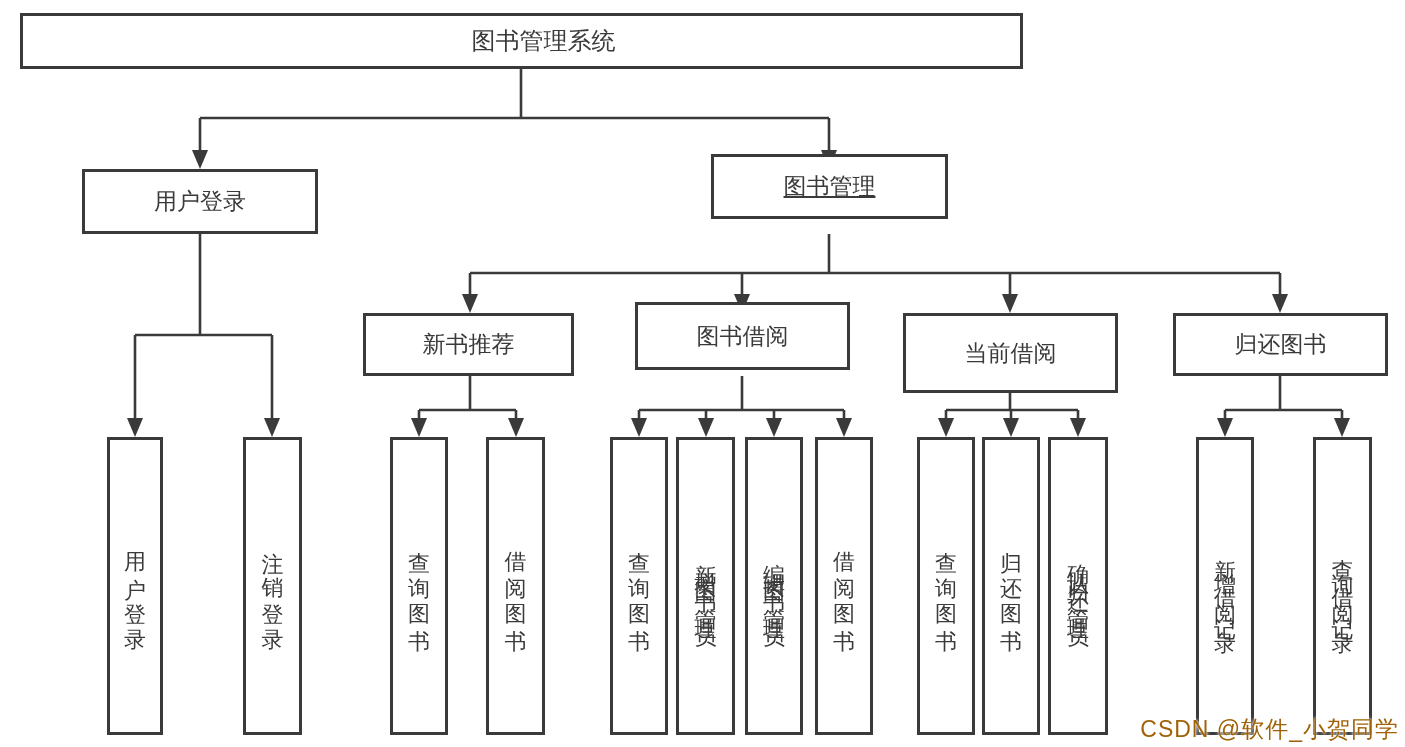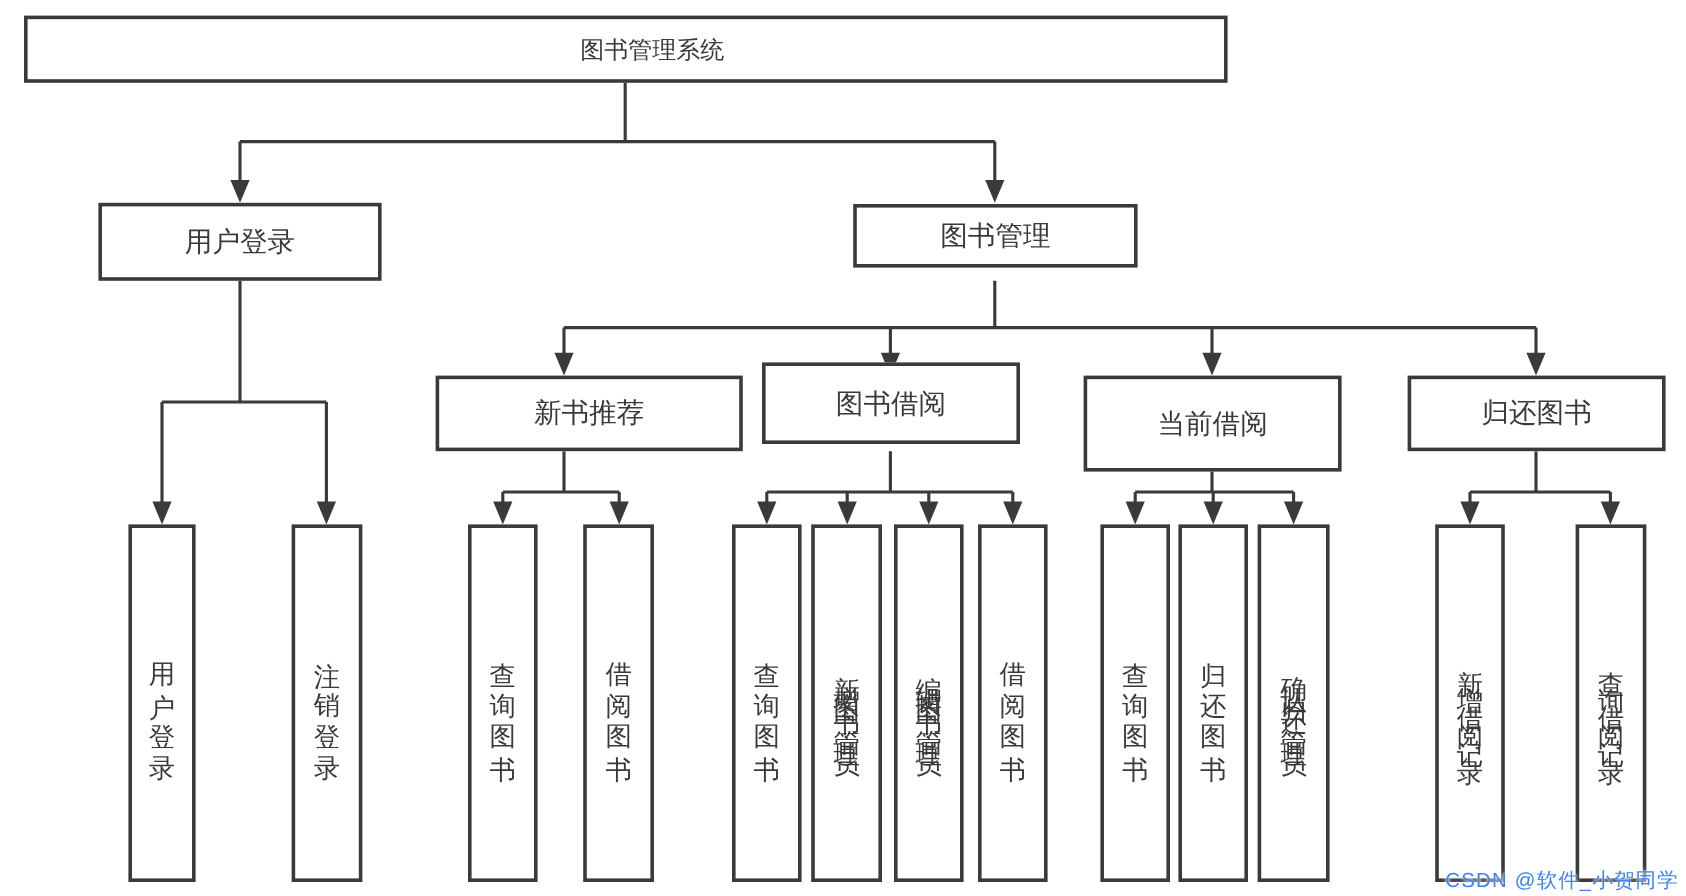--- a/index.html
+++ b/index.html
@@ -4,32 +4,32 @@
 <style>
   html,body{margin:0;padding:0;background:#ffffff;}
   body{font-family:"Liberation Sans",sans-serif;}
   .canvas{position:relative;width:1405px;height:747px;background:#ffffff;overflow:hidden;color:#3a3a3a;}
   .layer{position:absolute;left:0;top:0;width:1405px;height:747px;}
   .hbox{
     position:absolute;box-sizing:border-box;background:#ffffff;
     border:3px solid #3a3a3a;display:flex;align-items:center;justify-content:center;
     font-size:23px;color:#3a3a3a;white-space:nowrap;z-index:2;
   }
-  .root{font-size:20px;padding-left:44px;}
+  .root{font-size:24px;padding-left:44px;}
   .vbox{
     position:absolute;box-sizing:border-box;background:#ffffff;
     border:3px solid #3a3a3a;display:flex;align-items:center;justify-content:center;
     top:437px;height:298px;color:#3a3a3a;z-index:2;
   }
   .vtext{writing-mode:vertical-rl;text-orientation:mixed;font-size:22px;line-height:1;}
   .s4{letter-spacing:26px;}
   .s6{letter-spacing:15px;}
   .s9{letter-spacing:9px;}
   .watermark{
-    position:absolute;right:6px;bottom:2px;font-size:17px;color:#3b82f6;
+    position:absolute;right:6px;bottom:2px;font-size:23px;color:#a16207;
     z-index:5;letter-spacing:1px;text-shadow:0 0 2px #ffffff,0 0 4px #ffffff;white-space:nowrap;
   }
 </style>
 </head>
 <body>
 
 <div class="canvas">
 
   <svg class="layer" width="1405" height="747" viewBox="0 0 1405 747">
     <path fill="none" stroke="#3a3a3a" stroke-width="2.6" d="M521 68 V118 M200 118 H829 M200 118 V155 M829 118 V155
@@ -58,23 +58,23 @@
       <polygon points="1003,418 1019,418 1011,437"></polygon>
       <polygon points="1070,418 1086,418 1078,437"></polygon>
       <polygon points="1217,418 1233,418 1225,437"></polygon>
       <polygon points="1334,418 1350,418 1342,437"></polygon>
     </g>
   </svg>
 
   <div class="hbox root" style="left:20px;top:13px;width:1003px;height:56px;">图书管理系统</div>
 
   <div class="hbox" style="left:82px;top:169px;width:236px;height:65px;">用户登录</div>
-  <div class="hbox" style="left:711px;top:170px;width:237px;height:53px;">图书管理</div>
+  <div class="hbox" style="left:711px;top:154px;width:237px;height:65px;text-decoration:underline;">图书管理</div>
 
-  <div class="hbox" style="left:363px;top:313px;width:256px;height:63px;">新书推荐</div>
+  <div class="hbox" style="left:363px;top:313px;width:211px;height:63px;">新书推荐</div>
   <div class="hbox" style="left:635px;top:302px;width:215px;height:68px;">图书借阅</div>
   <div class="hbox" style="left:903px;top:313px;width:215px;height:80px;">当前借阅</div>
   <div class="hbox" style="left:1173px;top:313px;width:215px;height:63px;">归还图书</div>
 
   <div class="vbox" style="left:107px;width:56px;">
     <span class="vtext s4">用户登录</span>
   </div>
   <div class="vbox" style="left:243px;width:59px;">
     <span class="vtext s4">注销登录</span>
   </div>

